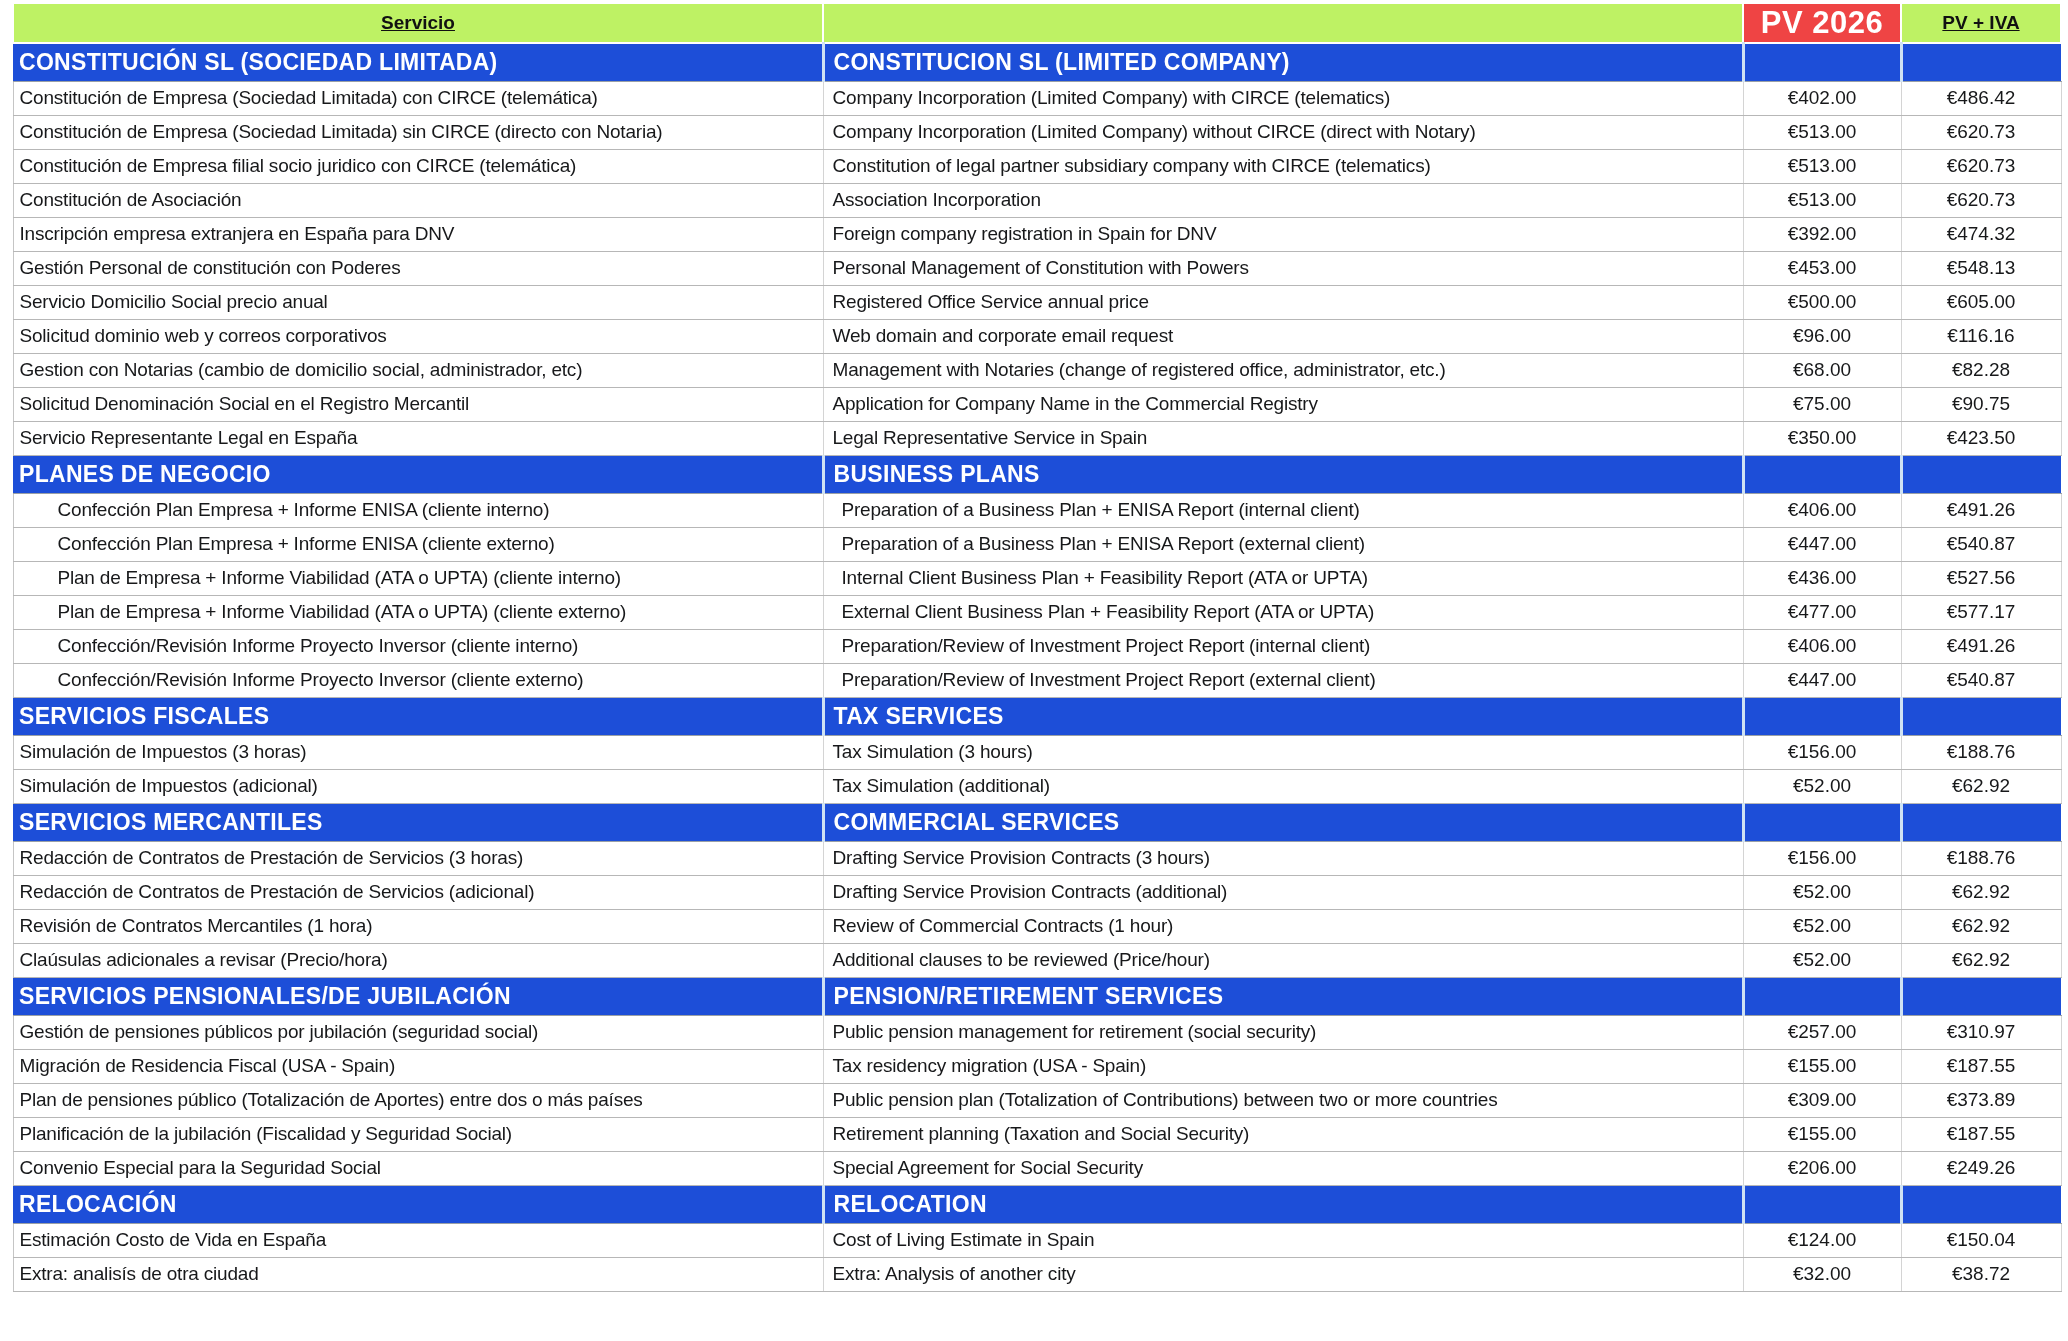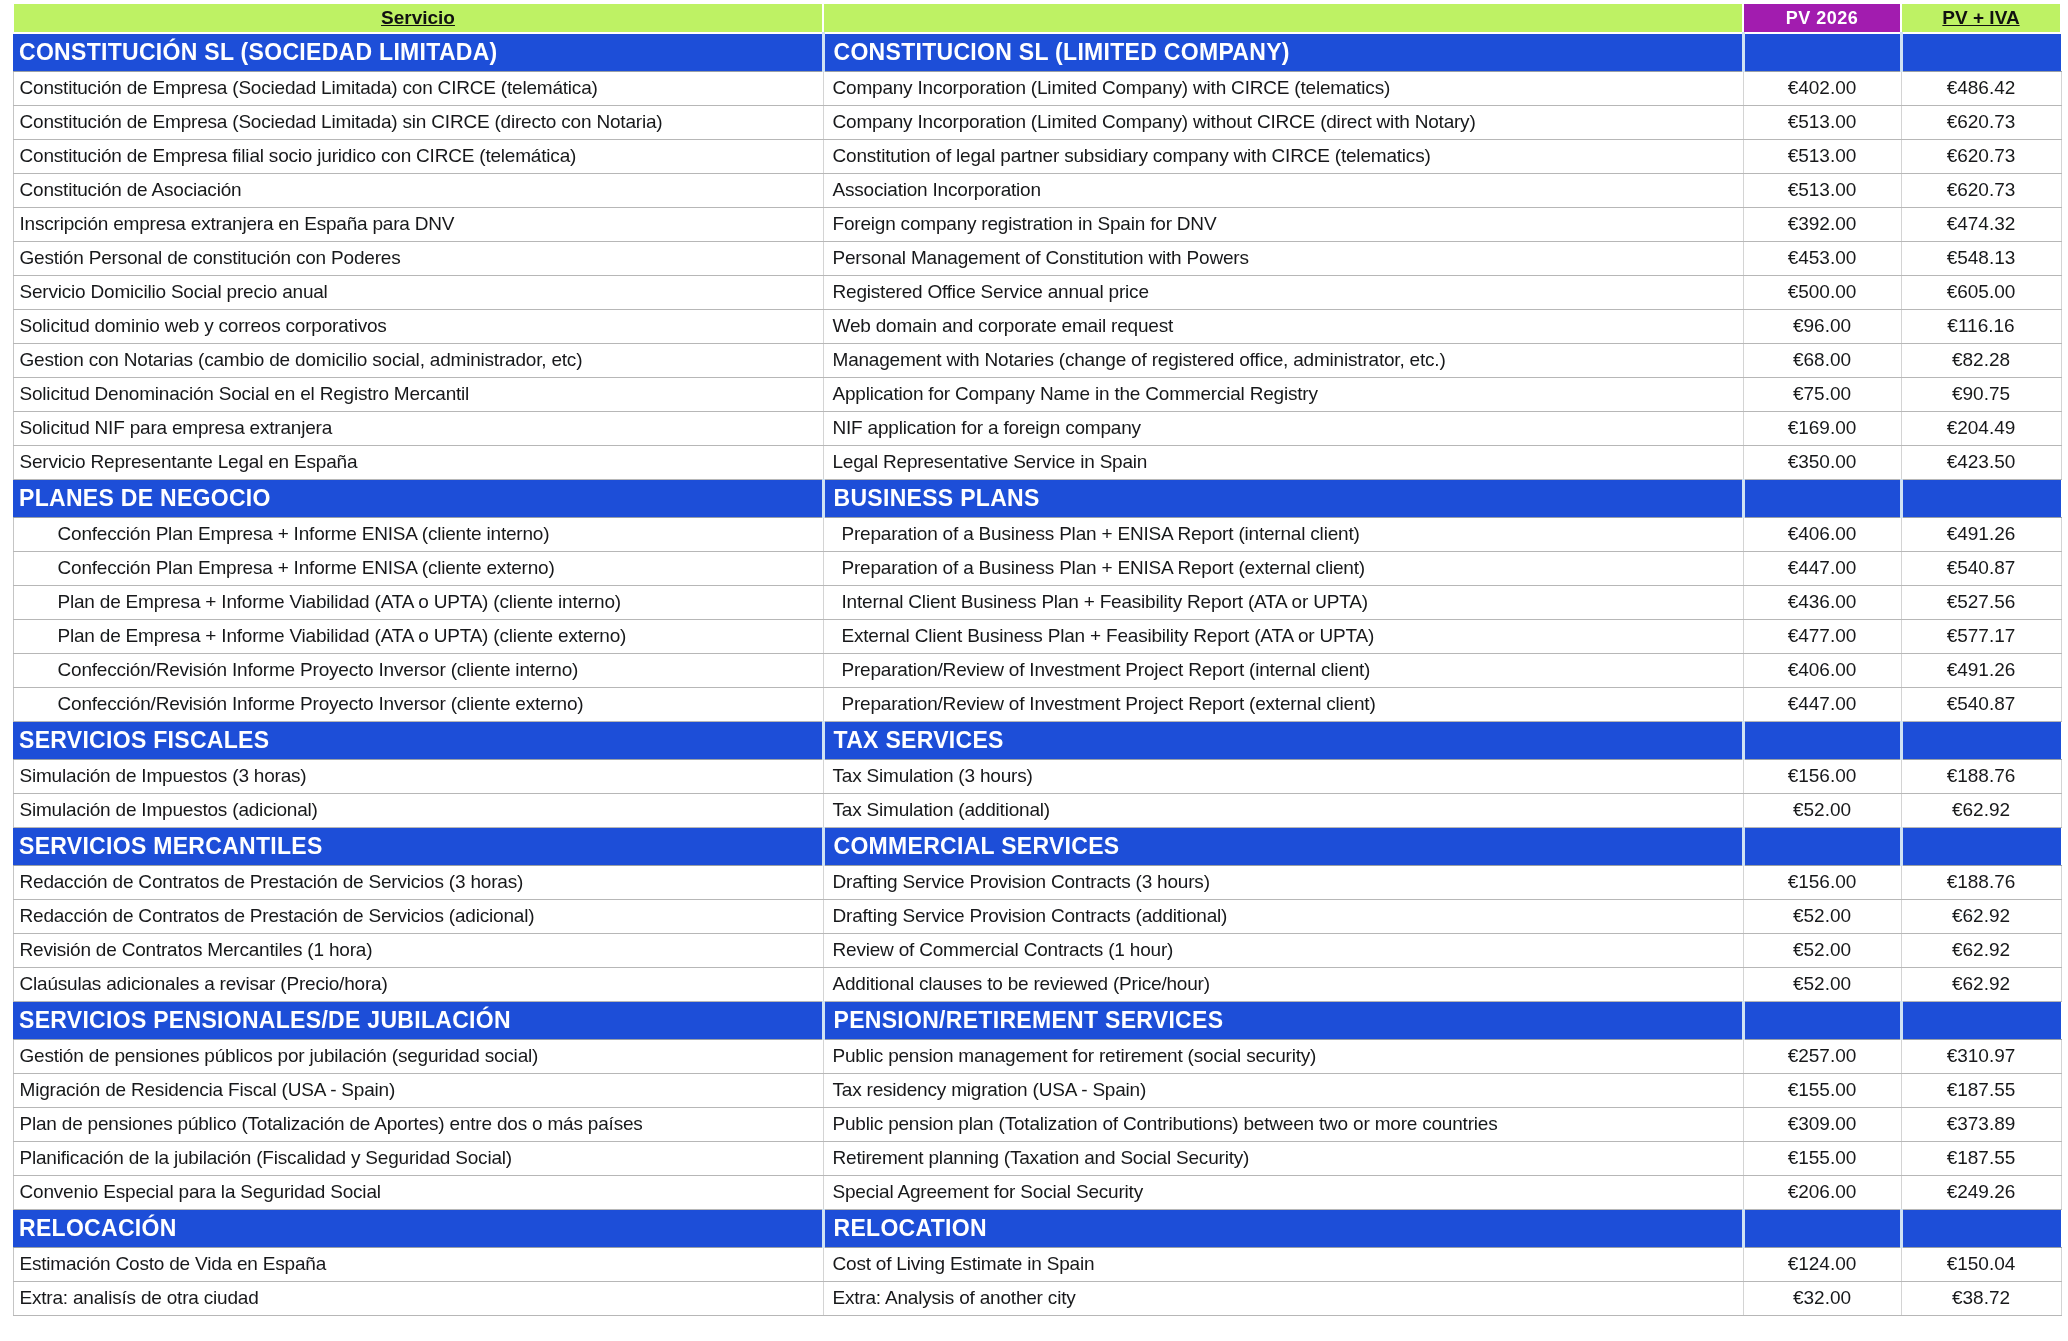--- a/index.html
+++ b/index.html
@@ -33,23 +33,23 @@
   }
   .h-light {
     background: #bef264;
     color: #111111;
     font-size: 19px;
     font-weight: bold;
     border: 2px solid #ffffff;
     text-decoration: underline;
   }
   .h-red {
-    background: #a21caf;
+    background: #ef4444;
     color: #ffffff;
-    font-size: 18px;
+    font-size: 31px;
     font-weight: 800;
     letter-spacing: 0.5px;
     border: 2px solid #ffffff;
   }
   
   .section-row td {
     background: #1d4ed8;
     color: #ffffff;
     font-weight: bold;
     font-size: 23px;
@@ -161,26 +161,20 @@
           <td class="c-pv">€68.00</td>
           <td class="c-iva">€82.28</td>
         </tr>
         <tr class="data-row">
           <td class="c-es">Solicitud Denominación Social en el Registro Mercantil</td>
           <td class="c-en">Application for Company Name in the Commercial Registry</td>
           <td class="c-pv">€75.00</td>
           <td class="c-iva">€90.75</td>
         </tr>
         <tr class="data-row">
-          <td class="c-es">Solicitud NIF para empresa extranjera</td>
-          <td class="c-en">NIF application for a foreign company</td>
-          <td class="c-pv">€169.00</td>
-          <td class="c-iva">€204.49</td>
-        </tr>
-        <tr class="data-row">
           <td class="c-es">Servicio Representante Legal en España</td>
           <td class="c-en">Legal Representative Service in Spain</td>
           <td class="c-pv">€350.00</td>
           <td class="c-iva">€423.50</td>
         </tr>
         <tr class="section-row">
           <td class="c-es">PLANES DE NEGOCIO</td>
           <td class="c-en">BUSINESS PLANS</td>
           <td class="c-pv"></td>
           <td class="c-iva"></td>

